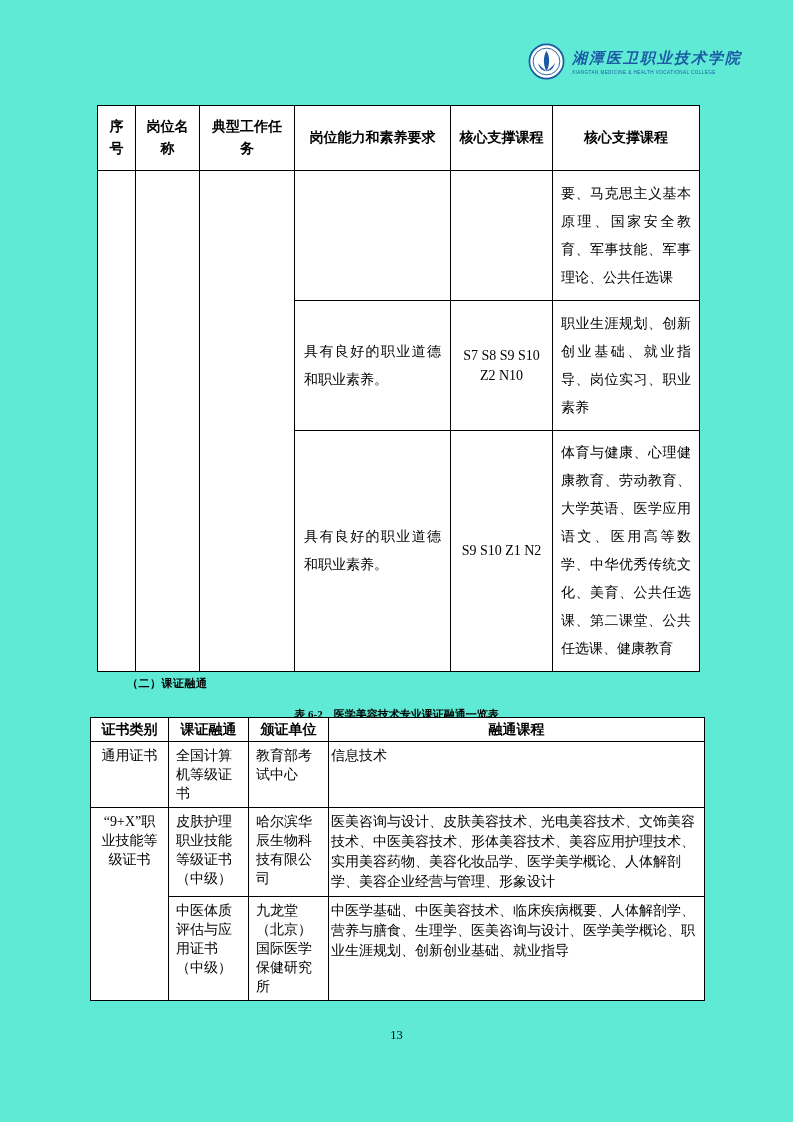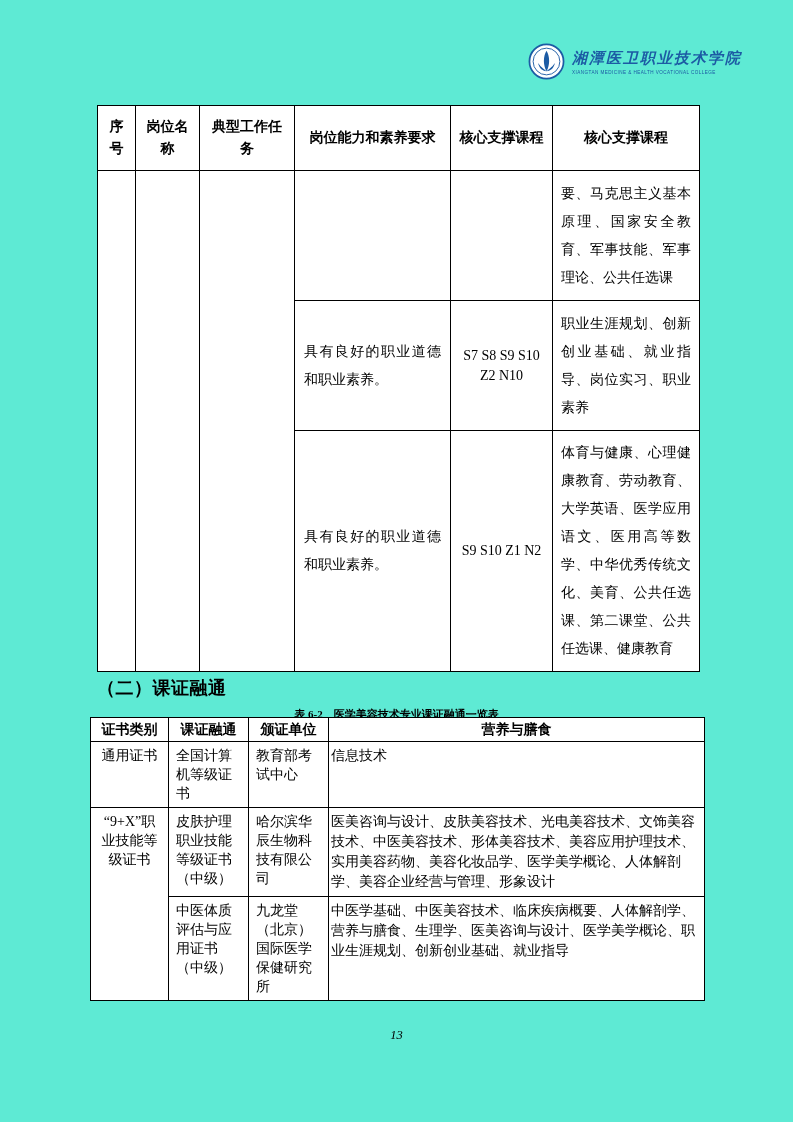--- a/index.html
+++ b/index.html
@@ -63,22 +63,22 @@
   .t1 tbody tr:nth-child(2) { height: 130px; }
   .t1 tbody tr:nth-child(3) { height: 235px; }
   .t1 td.req { text-align: justify; padding-left: 9px; padding-right: 9px; }
   .t1 td.spec { text-align: center; white-space: pre-line; line-height: 20px; }
   .t1 td.courses { text-align: justify; }
 
   
   .section-heading {
     position: absolute;
     top: 676px;
-    left: 97px;
-    font-size: 18px;
+    left: 127px;
+    font-size: 11px;
     font-weight: bold;
     letter-spacing: 0.5px;
   }
   .table-caption {
     position: absolute;
     top: 707px;
     left: 0;
     width: 100%;
     text-align: center;
     font-size: 11px;
@@ -97,21 +97,20 @@
   .t2 td.fuse { padding-left: 2px; line-height: 20px; }
 
   
   .page-number {
     position: absolute;
     top: 1028px;
     left: 0;
     width: 100%;
     text-align: center;
     font-size: 12.5px;
-    font-style: italic;
   }
 </style>
 </head>
 <body>
 
 <div class="page">
 
   <div class="logo">
     <svg width="37" height="37" viewBox="0 0 36 36">
       <circle cx="18" cy="18" r="16.6" fill="#ffffff" stroke="#1c5ba4" stroke-width="1.7"></circle>
@@ -177,21 +176,21 @@
       <col style="width:78px">
         <col style="width:80px">
         <col style="width:80px">
         <col style="width:376px">
     </colgroup>
     <thead>
       <tr>
         <th>证书类别</th>
         <th>课证融通</th>
         <th>颁证单位</th>
-        <th>营养与膳食</th>
+        <th>融通课程</th>
       </tr>
     </thead>
     <tbody>
       <tr>
         <td class="cat">通用证书</td>
         <td>全国计算机等级证书</td>
         <td>教育部考试中心</td>
         <td class="fuse">信息技术</td>
       </tr>
       <tr>

